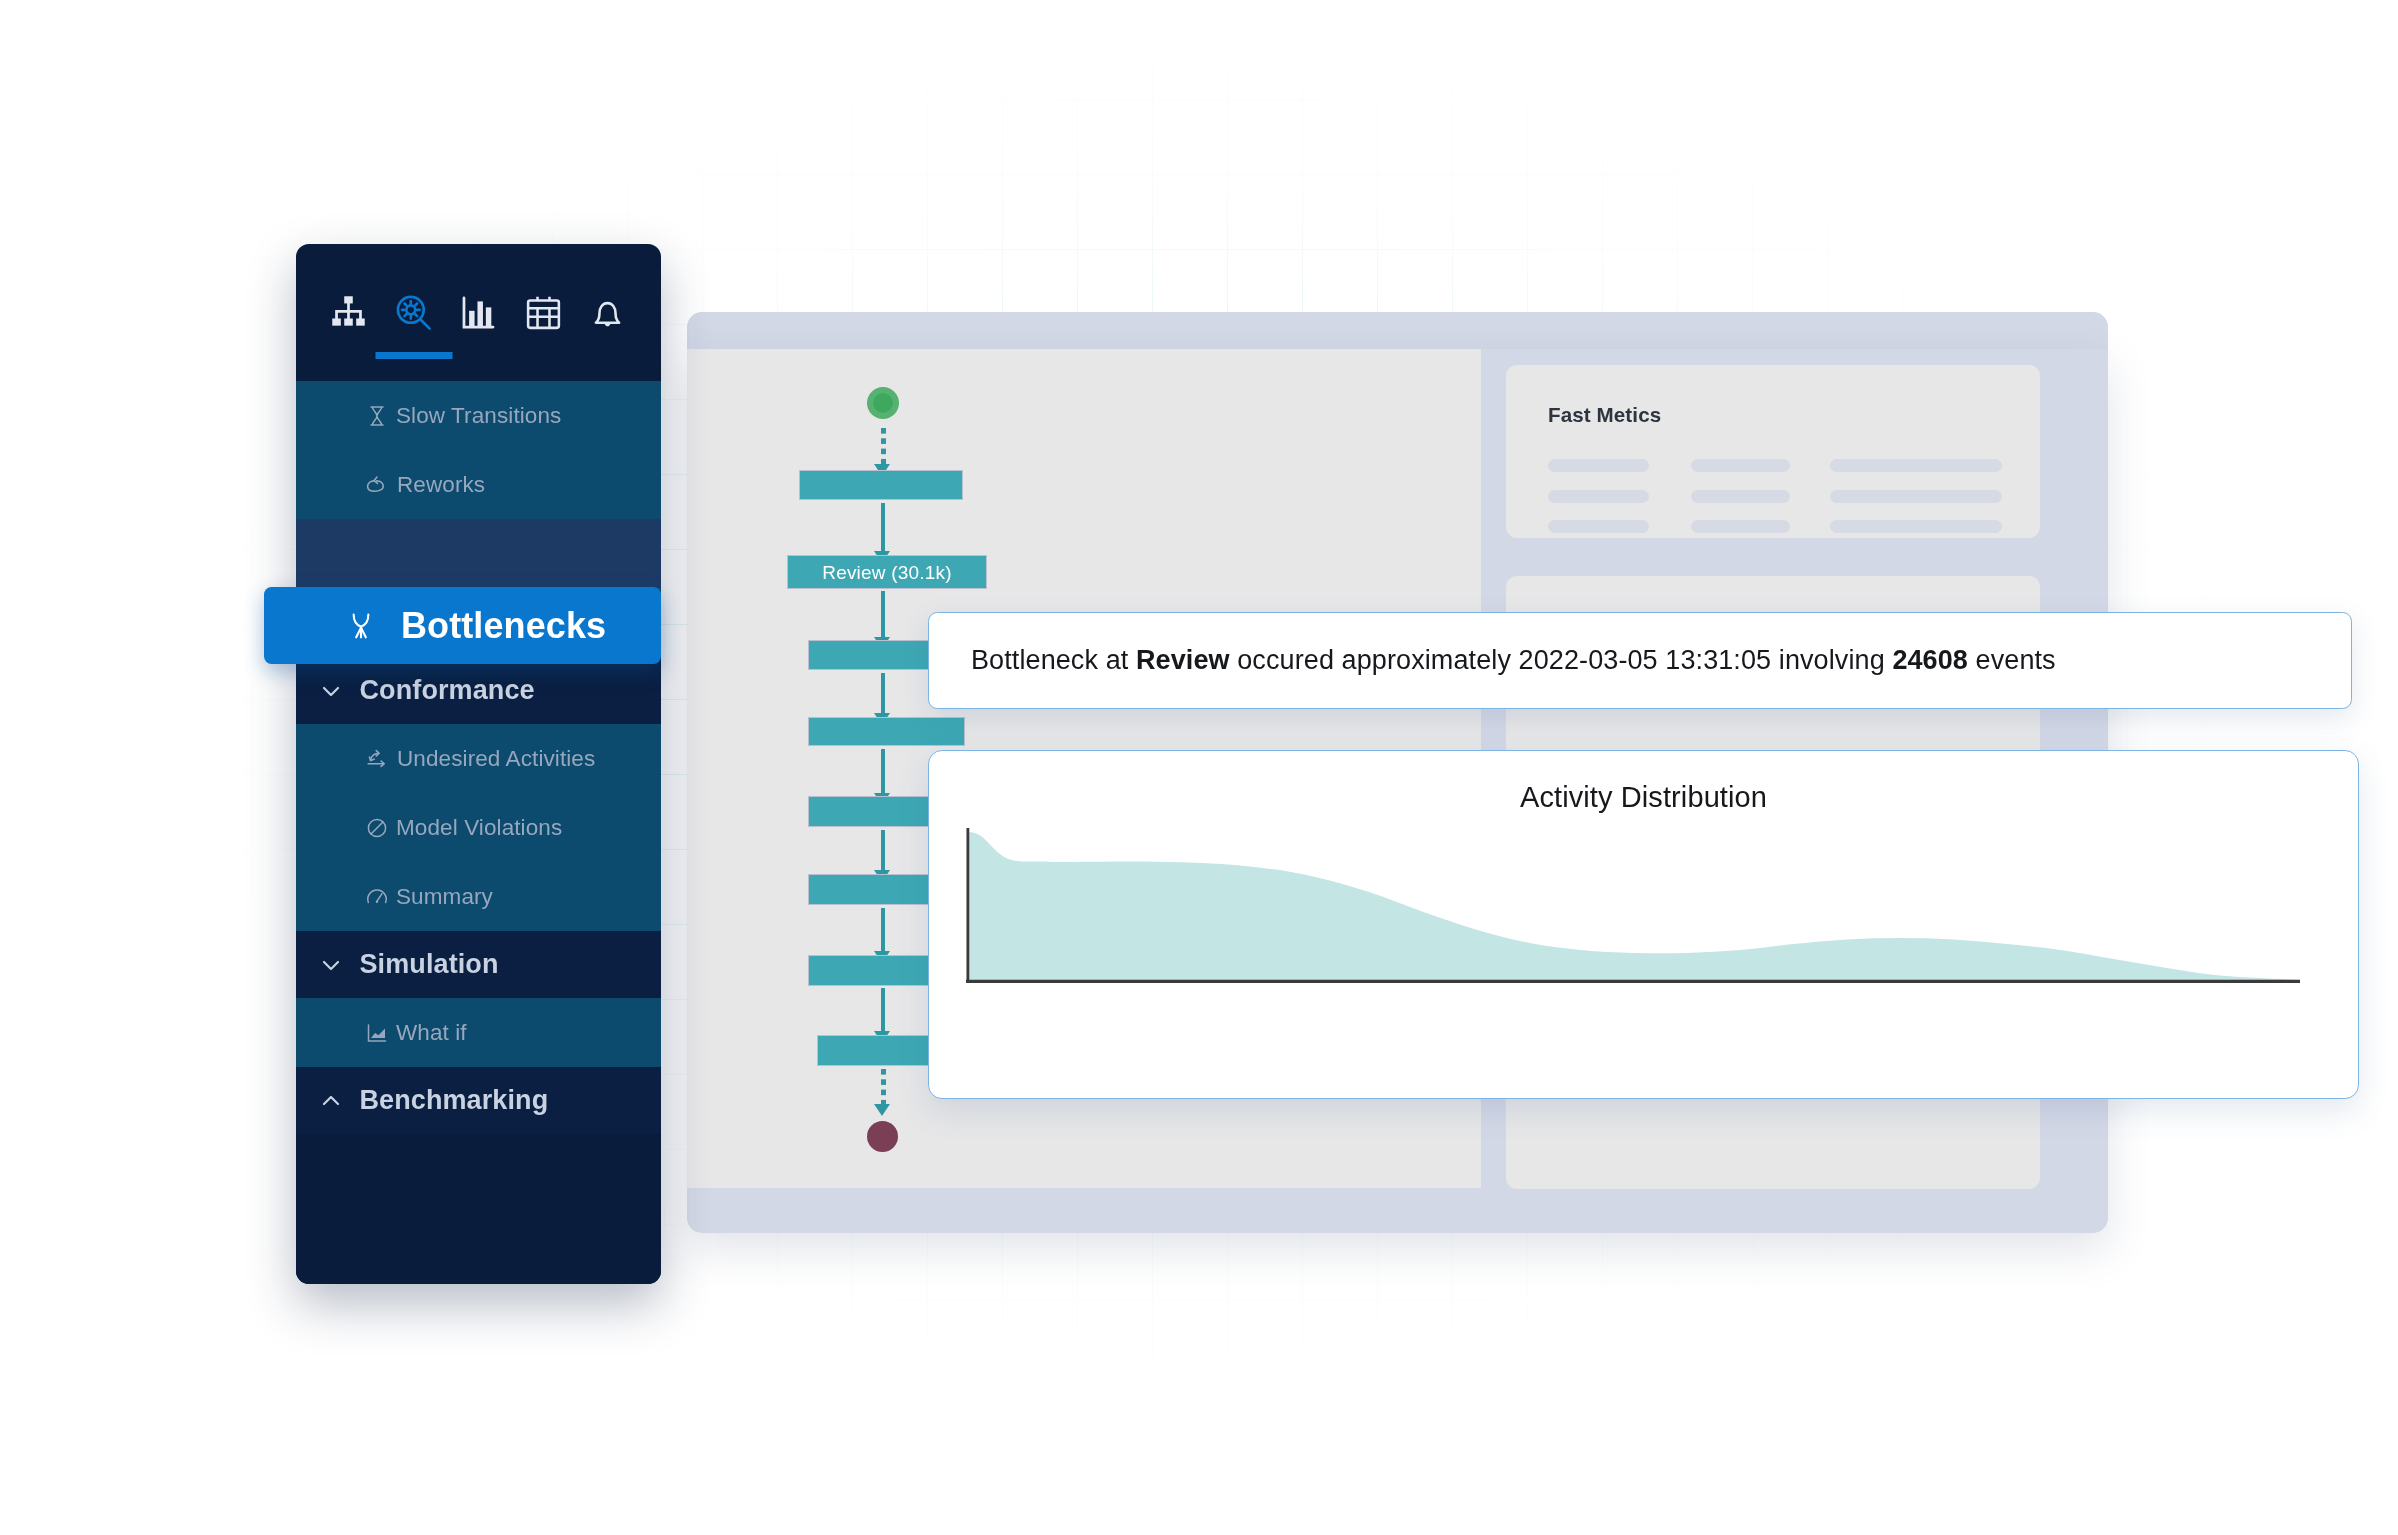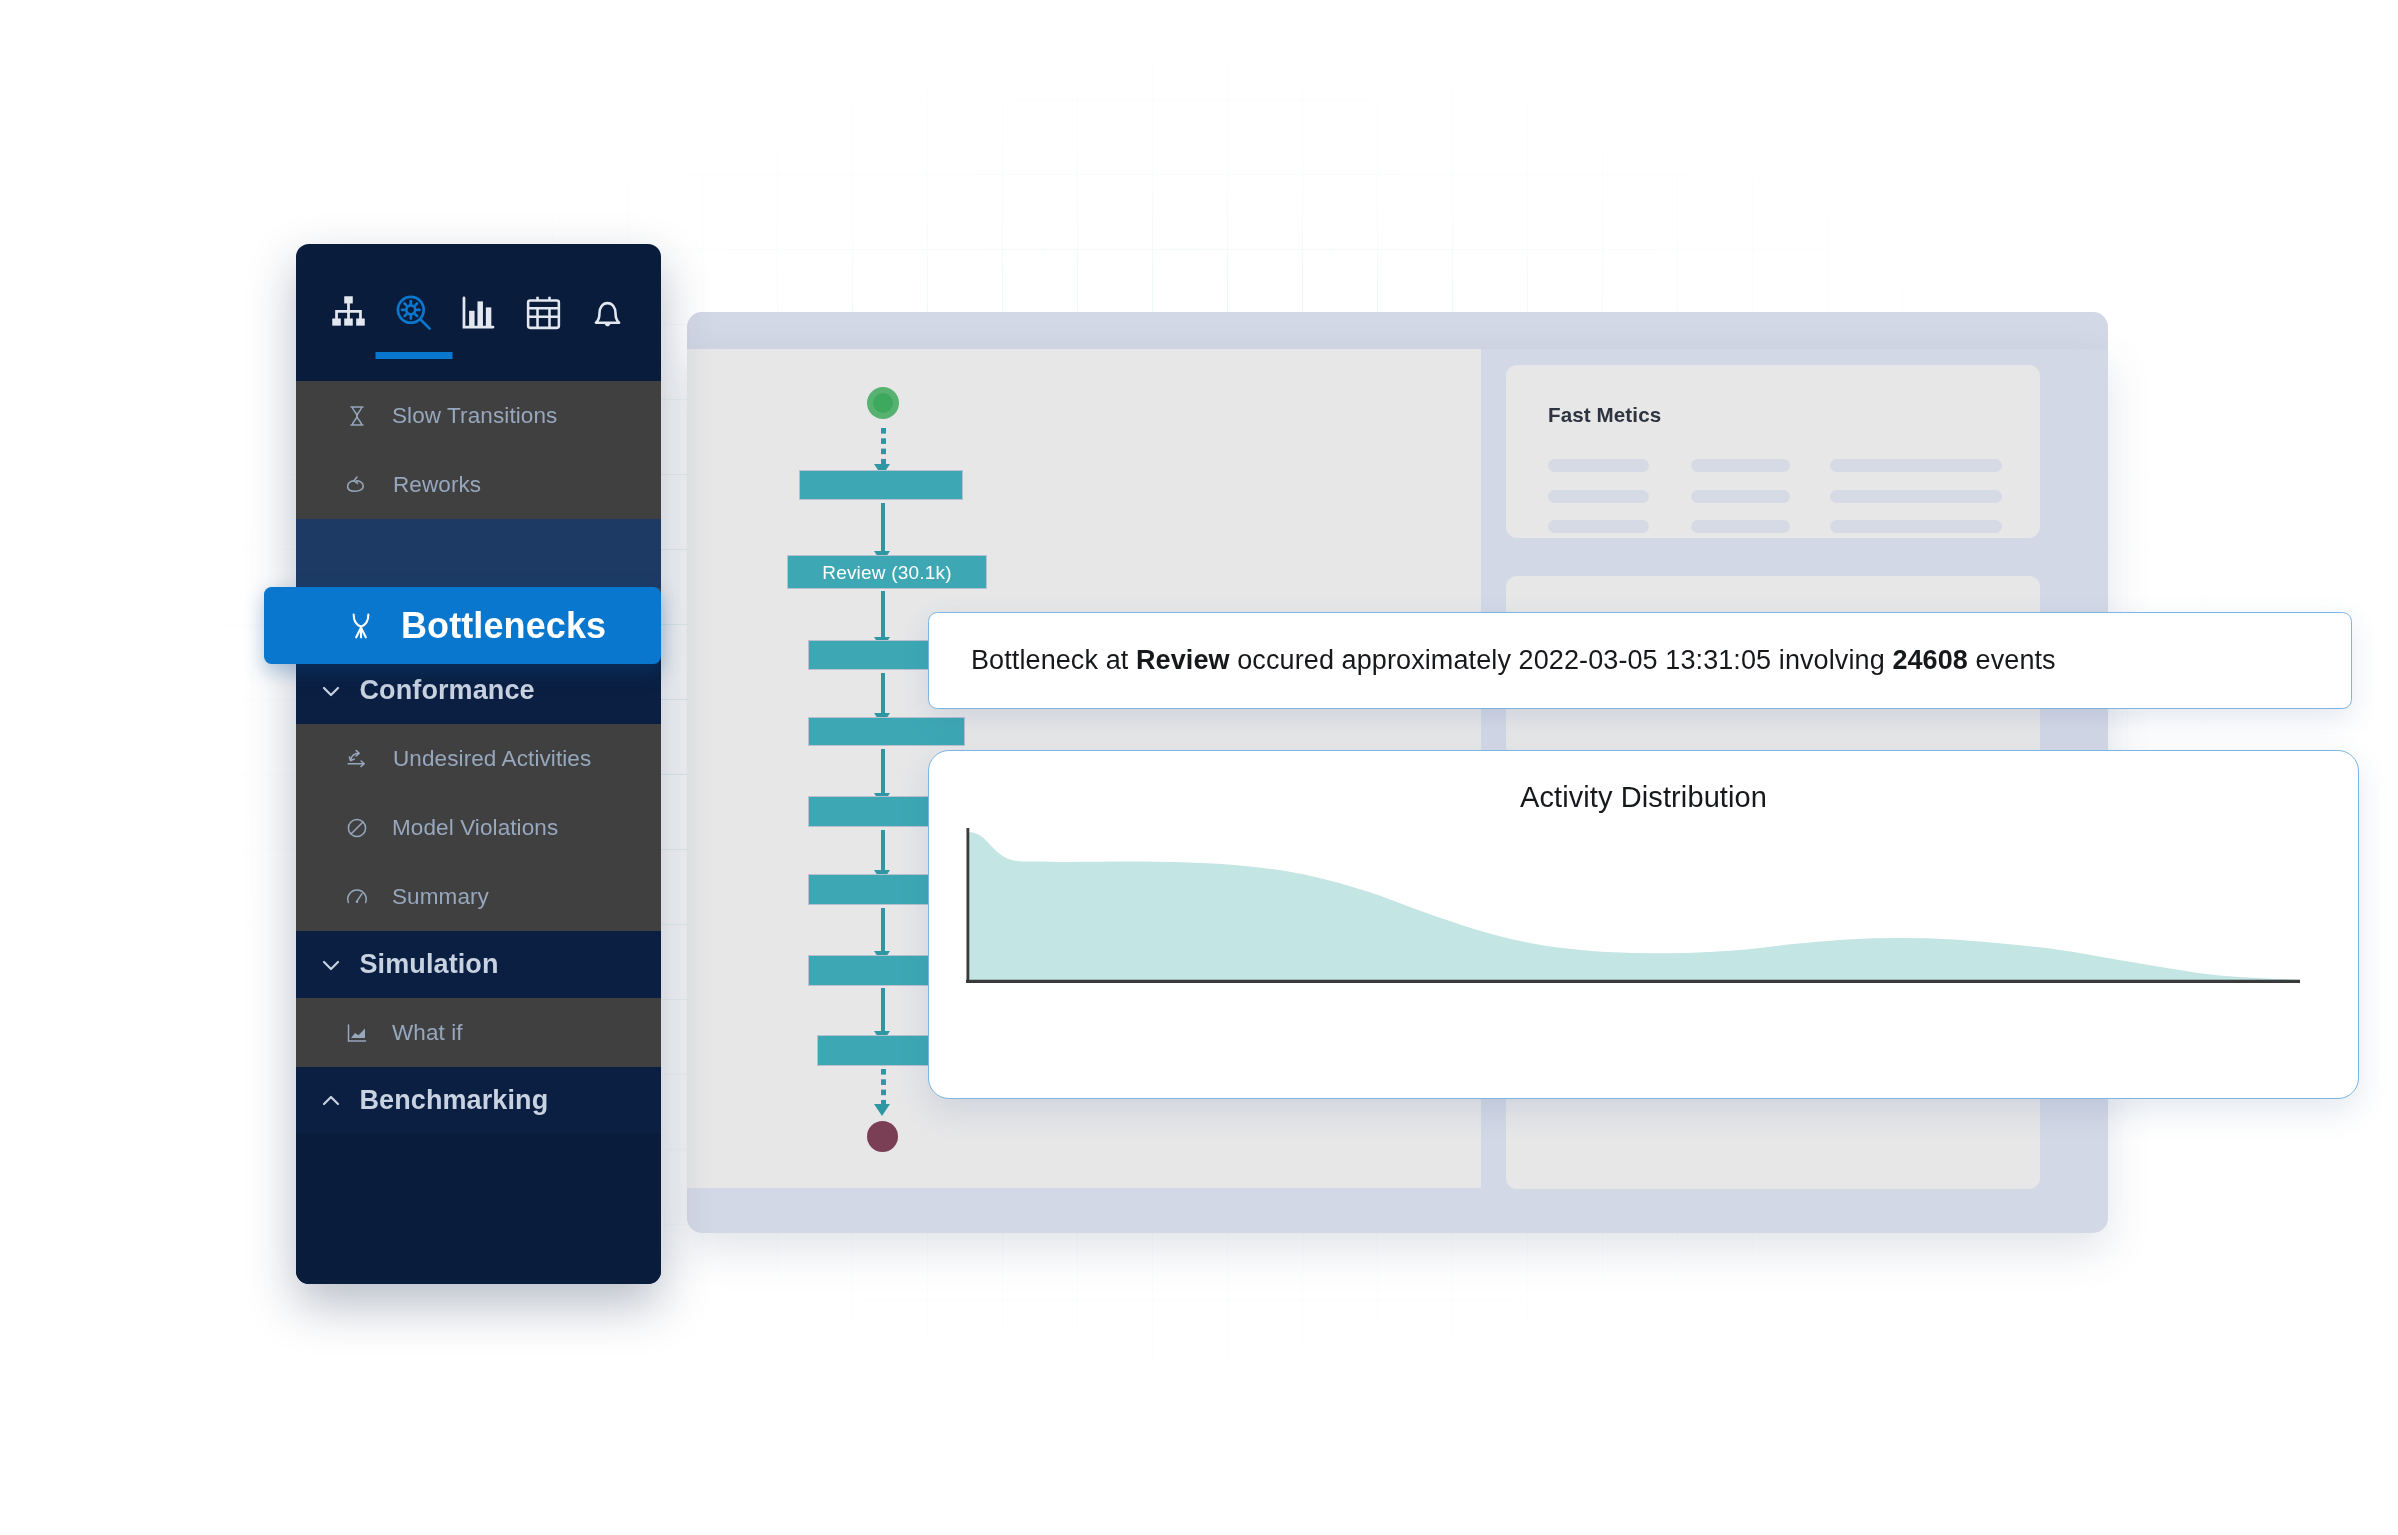--- a/index.html
+++ b/index.html
@@ -201,25 +201,25 @@
     gap: 17px;
   }
   .menu-group-header .group-label {
     font-size: 27px;
     font-weight: bold;
     color: #c8d2e0;
     letter-spacing: 0.1px;
   }
   .menu-item {
     height: 69px;
-    background: #404040;
-    display: flex;
-    align-items: center;
-    padding-left: 49px;
-    gap: 23px;
+    background: #0c4a6e;
+    display: flex;
+    align-items: center;
+    padding-left: 69px;
+    gap: 7px;
   }
   .menu-item .item-label {
     font-size: 22.5px;
     color: #97a7bd;
     letter-spacing: 0.1px;
   }
   .menu-item .item-icon,
   .menu-group-header .chev {
     display: flex;
     align-items: center;
@@ -273,21 +273,21 @@
     white-space: nowrap;
   }
   #tooltip-text b { font-weight: bold; }
 
   #distribution-card {
     position: absolute;
     left: 928px; top: 750px;
     width: 1431px; height: 349px;
     background: #ffffff;
     border: 1.4px solid #7cb5e3;
-    border-radius: 21px;
+    border-radius: 14px;
     box-shadow: 0 11.2px 32px rgba(60,90,140,0.14);
     z-index: 20;
   }
   #distribution-title {
     position: absolute;
     left: 0; top: 30px;
     width: 100%;
     text-align: center;
     font-size: 29px;
     color: #16181c;

